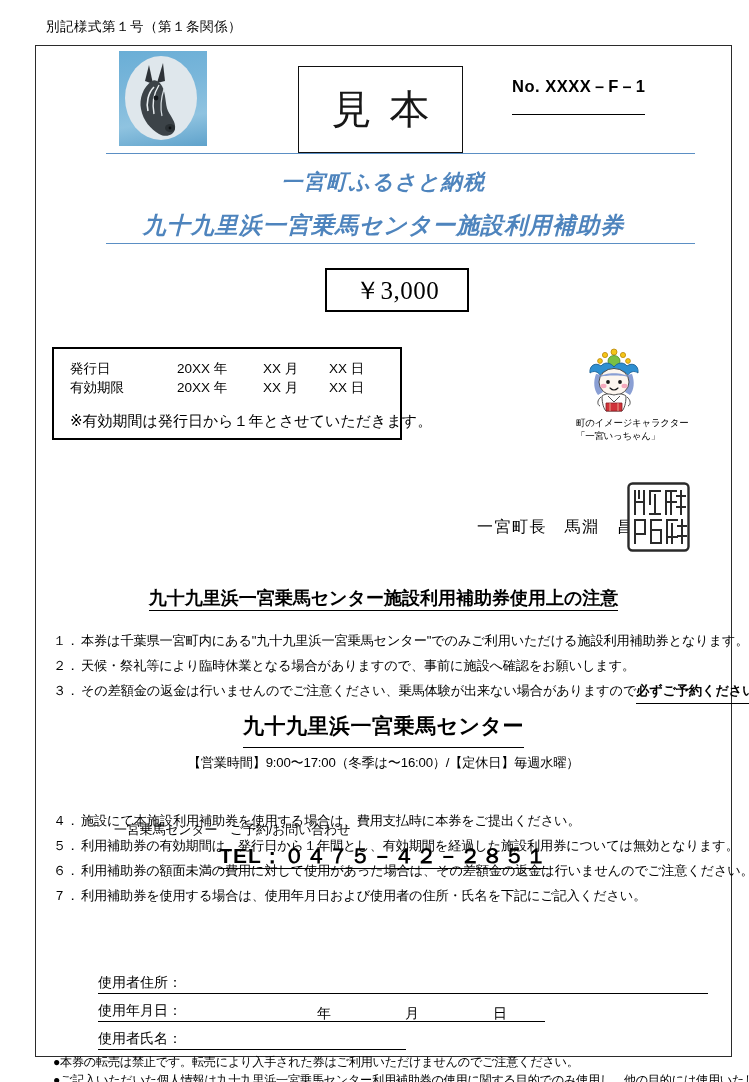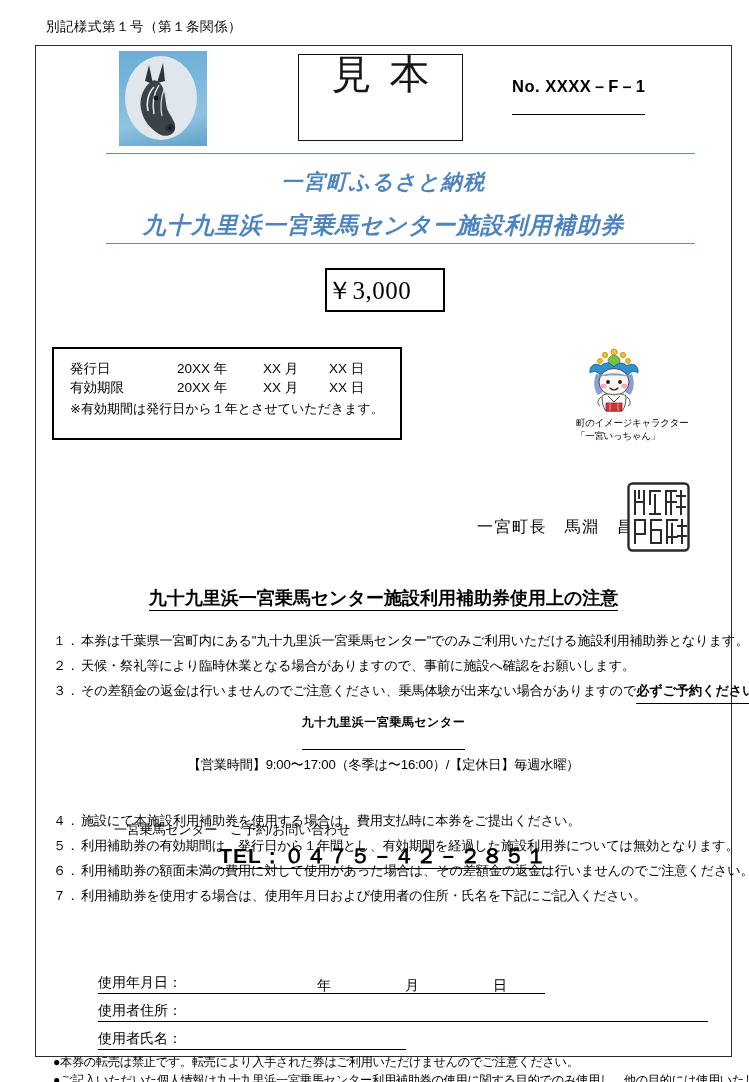--- a/index.html
+++ b/index.html
@@ -46,27 +46,27 @@
     width: 88px;
     height: 95px;
     background: linear-gradient(170deg,#6aaed6 0%, #79b6da 35%, #8fc3e0 70%, #5fa2cb 100%);
     overflow: hidden;
   }
   .horse-photo svg { display: block; }
 
   .sample-box {
     position: absolute;
     left: 262px;
-    top: 8px;
+    top: 20px;
     width: 165px;
     height: 87px;
     border: 1.6px solid #111;
     box-sizing: border-box;
     display: flex;
-    align-items: flex-start;
+    align-items: center;
     justify-content: center;
   }
   .sample-box .sample-text {
     font-family: "Liberation Serif", "DejaVu Serif", serif;
     font-size: 40px;
     letter-spacing: 18px;
     text-indent: 18px;
     line-height: 1;
     color: #171717;
   }
@@ -105,26 +105,27 @@
     white-space: nowrap;
   }
   .title-line.l1 { top: 122px; font-size: 21px; letter-spacing: 1.5px; }
   .title-line.l2 { top: 164px; font-size: 23px; letter-spacing: 1px; }
 
   
   .amount-box {
     position: absolute;
     left: 289px;
     top: 222px;
-    width: 120px;
+    width: 144px;
     height: 44px;
     border: 2.4px solid #000;
     box-sizing: border-box;
     display: flex;
     align-items: center;
+    justify-content: center;
   }
   .amount-box .amount-text {
     font-family: "Liberation Serif", "DejaVu Serif", serif;
     font-size: 25px;
     letter-spacing: 0.5px;
     line-height: 1;
   }
 
   
   .date-box {
@@ -142,22 +143,22 @@
     align-items: baseline;
     font-size: 13.5px;
     line-height: 19px;
     white-space: nowrap;
   }
   .date-row .dlabel { width: 107px; flex: 0 0 107px; }
   .date-row .dyear  { width: 86px;  flex: 0 0 86px; }
   .date-row .dmonth { width: 66px;  flex: 0 0 66px; }
   .date-row .dday   { flex: 0 0 auto; }
   .date-note {
-    margin-top: 3px;
-    font-size: 13px;
+    margin-top: 15px;
+    font-size: 15px;
     white-space: nowrap;
   }
 
   
   .mascot {
     position: absolute;
     left: 540px;
     top: 300px;
     width: 75px;
     text-align: center;
@@ -231,27 +232,27 @@
 
   
   .center-block {
     position: absolute;
     left: 0;
     top: 666px;
     width: 100%;
     text-align: center;
   }
   .center-name {
-    font-size: 12px;
+    font-size: 21px;
     font-weight: bold;
     letter-spacing: 0.5px;
     white-space: nowrap;
     display: inline-block;
     border-bottom: 1.6px solid #000;
-    padding-bottom: 18px;
+    padding-bottom: 7px;
   }
   .center-hours {
     margin-top: 6px;
     font-size: 13.2px;
     white-space: nowrap;
     letter-spacing: -0.2px;
   }
   .contact-label {
     position: absolute;
     left: 78px;
@@ -496,34 +497,34 @@
     </div>
     <div class="notice-item">
       <span class="num">７．</span>
       <span class="txt">利用補助券を使用する場合は、使用年月日および使用者の住所・氏名を下記にご記入ください。</span>
     </div>
   </div>
 
   <div class="entry-area">
 
     <div class="entry-row">
+      <span class="elabel">使用者住所：</span>
+      <span class="eline"></span>
+    </div>
+
+    <div class="entry-row">
       <span class="elabel">使用年月日：</span>
       <span class="eline mid">
         <span class="unit u-year">年</span>
         <span class="unit u-month">月</span>
         <span class="unit u-day">日</span>
       </span>
     </div>
 
     <div class="entry-row">
-      <span class="elabel">使用者住所：</span>
-      <span class="eline"></span>
-    </div>
-
-    <div class="entry-row">
       <span class="elabel">使用者氏名：</span>
       <span class="eline short"></span>
     </div>
 
   </div>
 
   <div class="footer-notes">
     <div class="footer-note">●本券の転売は禁止です。転売により入手された券はご利用いただけませんのでご注意ください。</div>
     <div class="footer-note">●ご記入いただいた個人情報は九十九里浜一宮乗馬センター利用補助券の使用に関する目的でのみ使用し、他の目的には使用いたしません。</div>
   </div>

